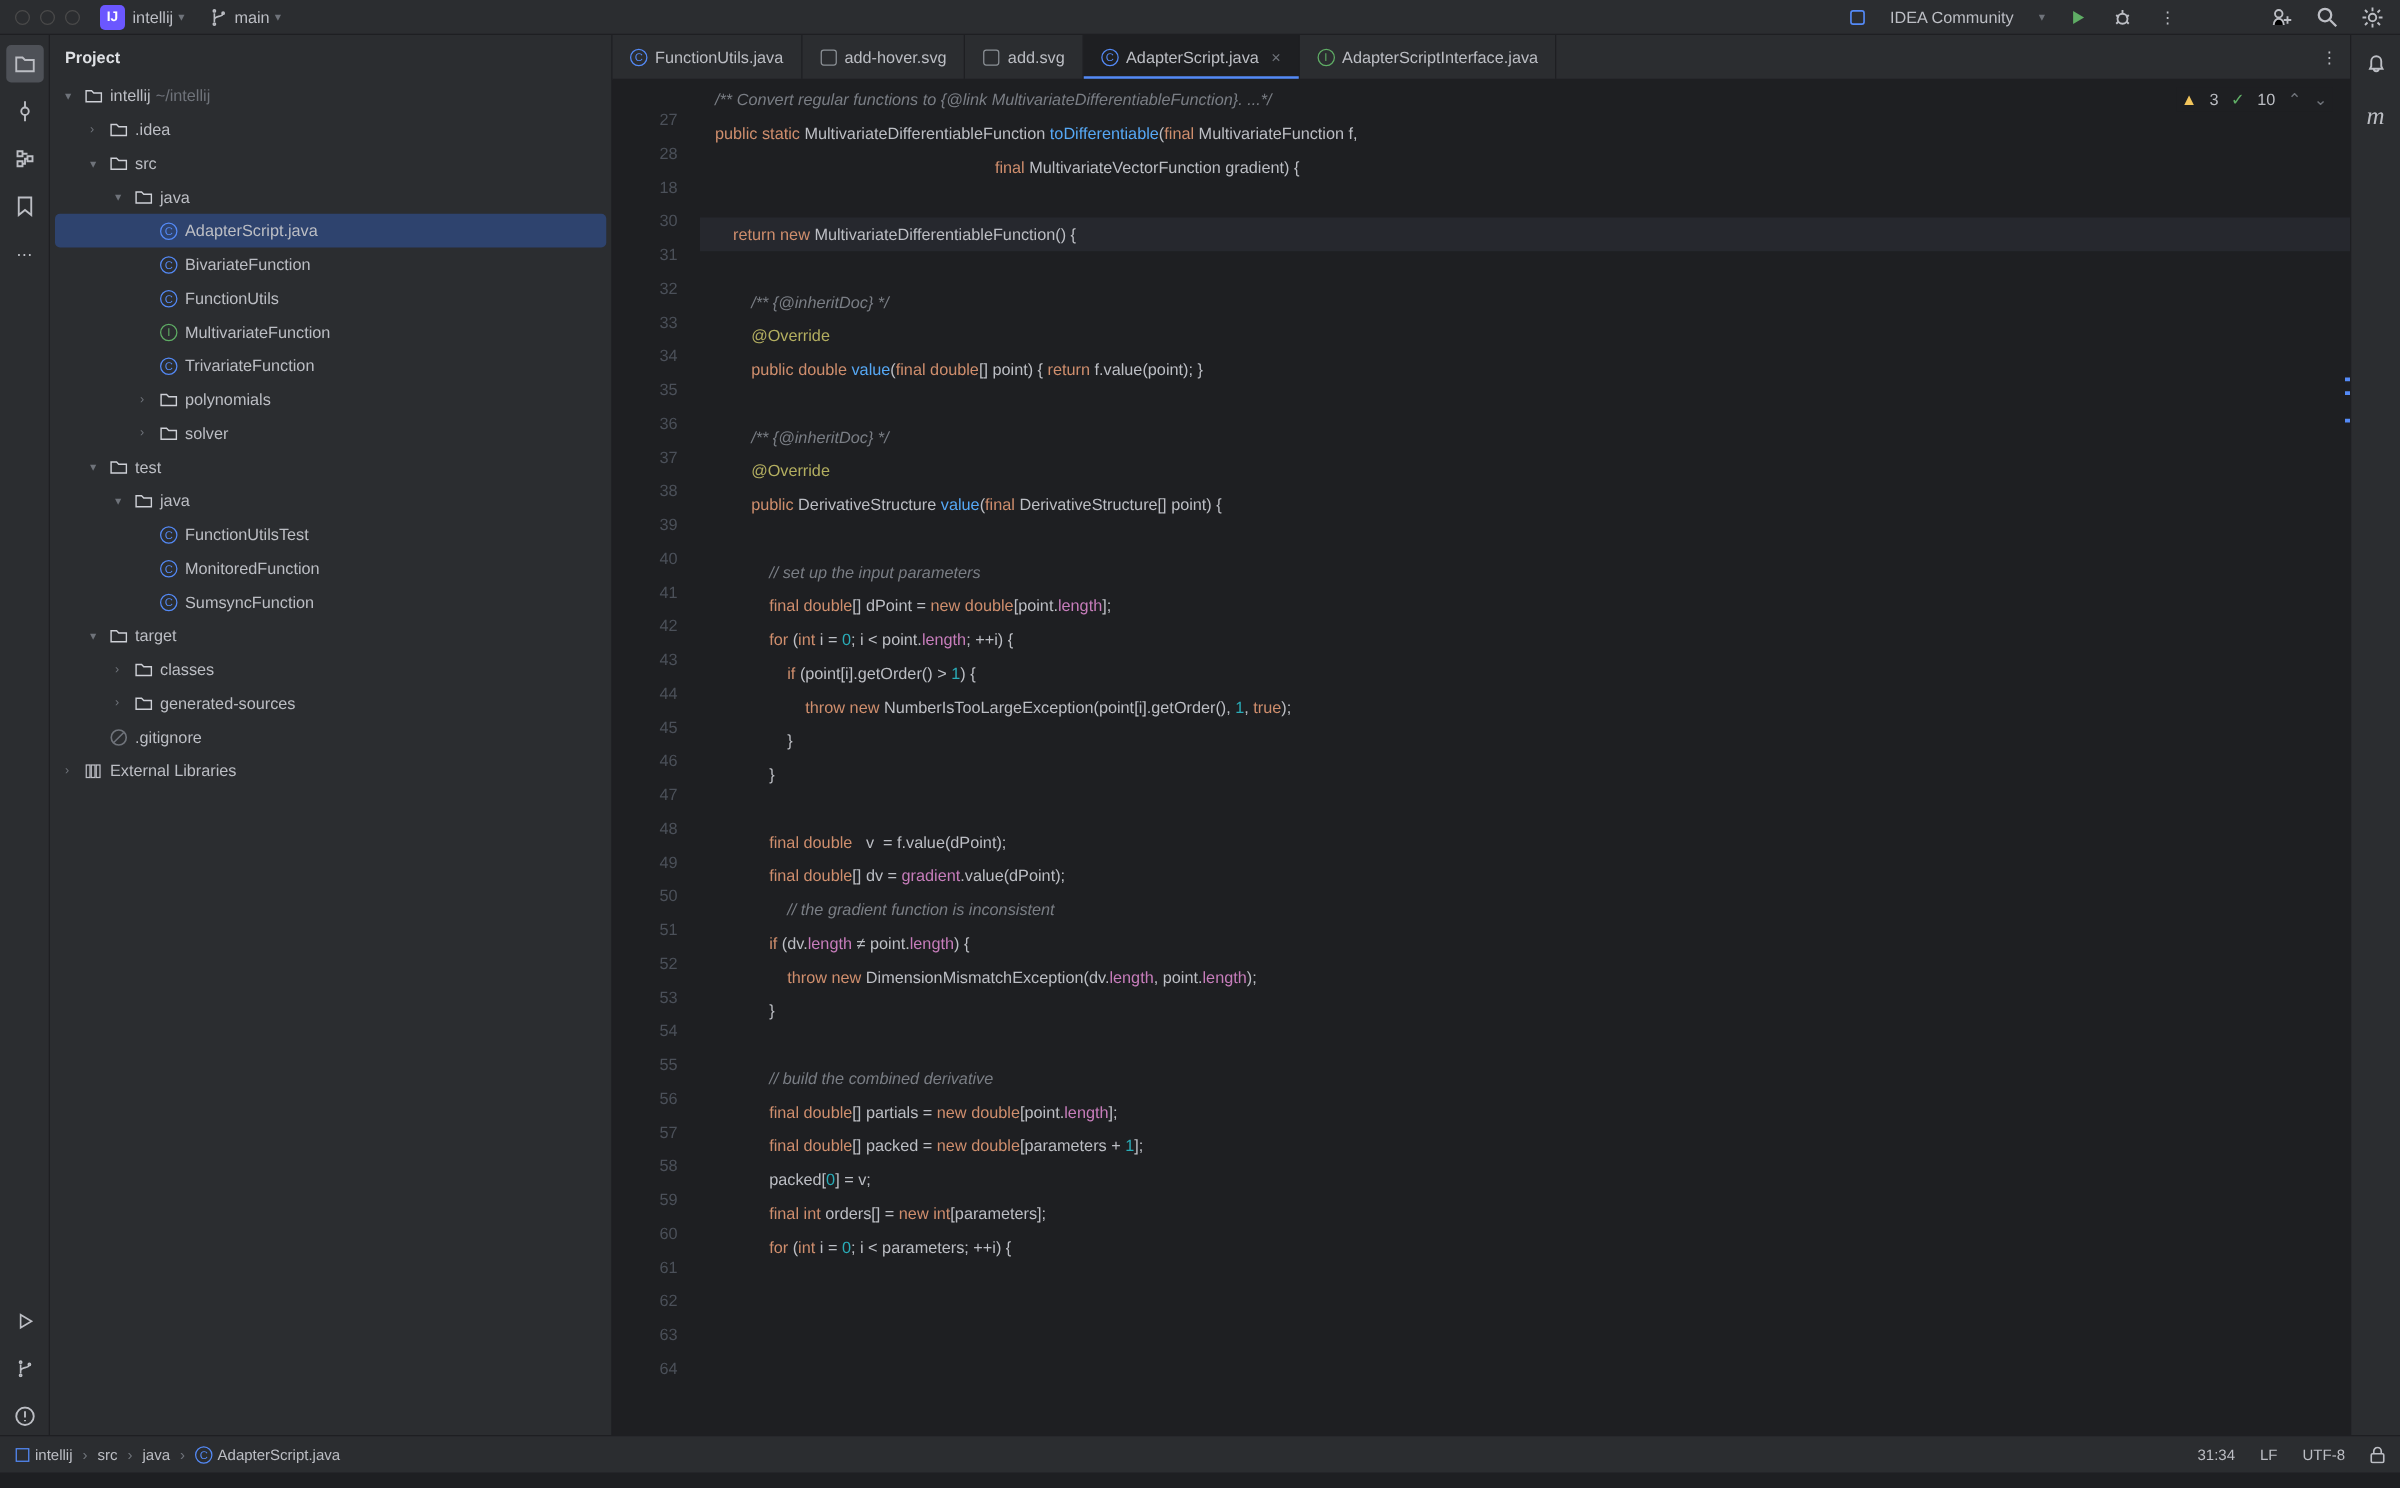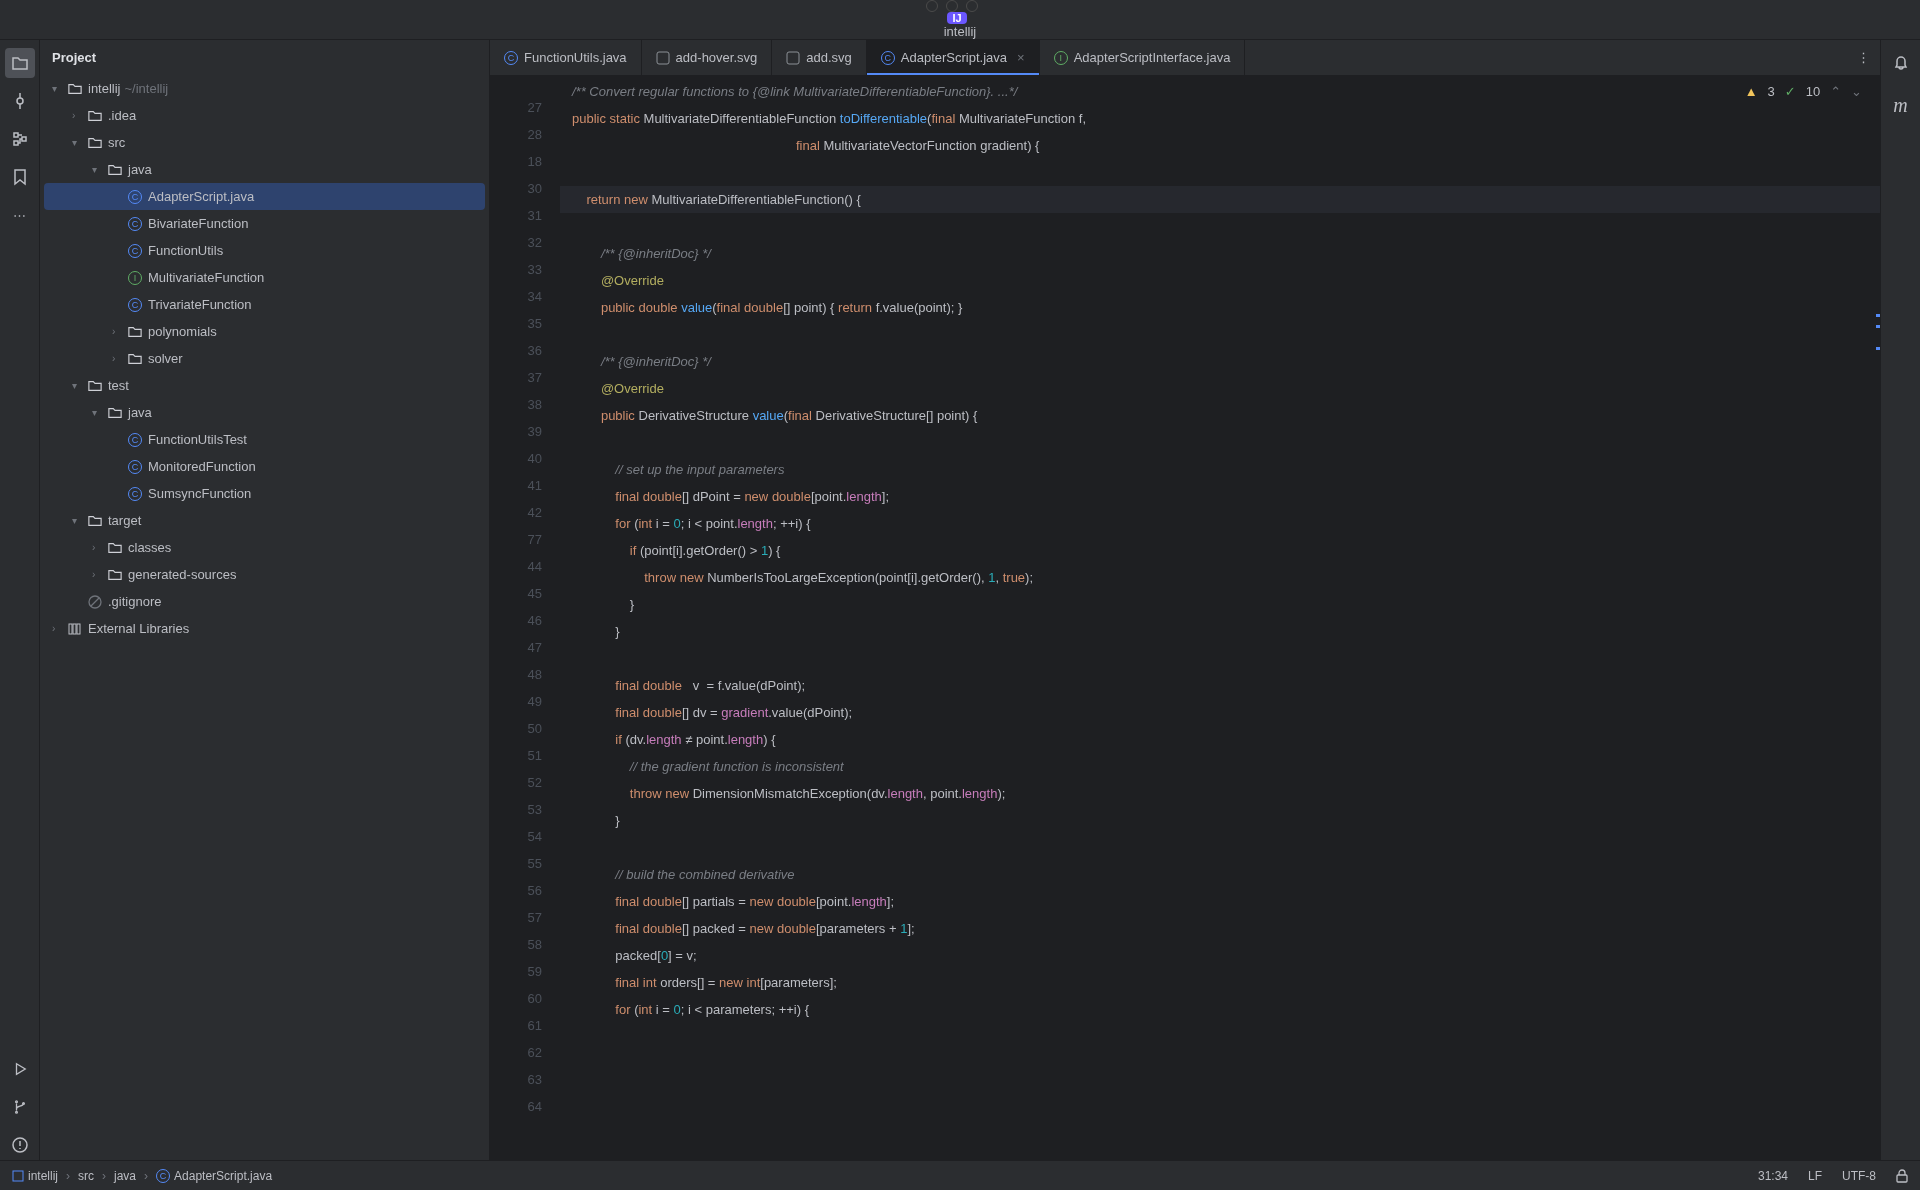--- a/index.html
+++ b/index.html
@@ -1,17 +1,17 @@
 <!DOCTYPE html>
 <html><head>
 <meta charset="utf-8">
 <style>
 * { margin: 0; padding: 0; box-sizing: border-box; font-family: -apple-system, "Segoe UI", sans-serif; }
 body { background: #1e1f22; color: #bcbec4; width: 1920px; height: 1190px; overflow: hidden; font-size: 13px; }
-.titlebar { height: 40px; background: #2b2d30; display: flex; align-items: center; padding: 0 12px; border-bottom: 1px solid #1e1f22; flex-direction: column; }
+.titlebar { height: 28px; background: #2b2d30; display: flex; align-items: center; padding: 0 12px; border-bottom: 1px solid #1e1f22; }
 .traffic-lights { display: flex; gap: 8px; margin-right: 16px; }
 .traffic-light { width: 12px; height: 12px; border-radius: 50%; border: 1px solid #4a4a4a; }
 .proj-badge { width: 20px; height: 20px; background: #6b57ff; border-radius: 4px; display: flex; align-items: center; justify-content: center; font-size: 11px; font-weight: bold; color: white; margin-right: 6px; }
 .dropdown-arrow { margin-left: 4px; color: #6f737a; font-size: 10px; }
 .branch { display: flex; align-items: center; margin-left: 20px; }
 .branch-icon { margin-right: 6px; color: #bcbec4; }
 .titlebar-right { margin-left: auto; display: flex; align-items: center; gap: 16px; }
 .tb-icon { width: 20px; height: 20px; display: flex; align-items: center; justify-content: center; color: #bcbec4; }
 .run-icon { color: #5fad65; }
 .container { display: flex; height: calc(1190px - 40px - 30px); }
@@ -408,21 +408,21 @@
           <div>33</div>
           <div>34</div>
           <div>35</div>
           <div>36</div>
           <div>37</div>
           <div>38</div>
           <div>39</div>
           <div>40</div>
           <div>41</div>
           <div>42</div>
-          <div>77</div>
+          <div>43</div>
           <div>44</div>
           <div>45</div>
           <div>46</div>
           <div>47</div>
           <div>48</div>
           <div>49</div>
           <div>50</div>
           <div>51</div>
           <div>52</div>
           <div>53</div>
@@ -461,22 +461,22 @@
           <div class="code-line">            <span class="cmt">// set up the input parameters</span></div>
           <div class="code-line">            <span class="kw">final</span> <span class="kw">double</span>[] dPoint = <span class="kw">new</span> <span class="kw">double</span>[point.<span class="fld">length</span>];</div>
           <div class="code-line">            <span class="kw">for</span> (<span class="kw">int</span> i = <span class="num">0</span>; i &lt; point.<span class="fld">length</span>; ++i) {</div>
           <div class="code-line">                <span class="kw">if</span> (point[i].getOrder() &gt; <span class="num">1</span>) {</div>
           <div class="code-line">                    <span class="kw">throw</span> <span class="kw">new</span> NumberIsTooLargeException(point[i].getOrder(), <span class="num">1</span>, <span class="kw">true</span>);</div>
           <div class="code-line">                }</div>
           <div class="code-line">            }</div>
           <div class="code-line">&nbsp;</div>
           <div class="code-line">            <span class="kw">final</span> <span class="kw">double</span>   v  = f.value(dPoint);</div>
           <div class="code-line">            <span class="kw">final</span> <span class="kw">double</span>[] dv = <span class="fld">gradient</span>.value(dPoint);</div>
+          <div class="code-line">                <span class="cmt">// the gradient function is inconsistent</span></div>
           <div class="code-line">            <span class="kw">if</span> (dv.<span class="fld">length</span> ≠ point.<span class="fld">length</span>) {</div>
-          <div class="code-line">                <span class="cmt">// the gradient function is inconsistent</span></div>
           <div class="code-line">                <span class="kw">throw</span> <span class="kw">new</span> DimensionMismatchException(dv.<span class="fld">length</span>, point.<span class="fld">length</span>);</div>
           <div class="code-line">            }</div>
           <div class="code-line">&nbsp;</div>
           <div class="code-line">            <span class="cmt">// build the combined derivative</span></div>
           <div class="code-line">            <span class="kw">final</span> <span class="kw">double</span>[] partials = <span class="kw">new</span> <span class="kw">double</span>[point.<span class="fld">length</span>];</div>
           <div class="code-line">            <span class="kw">final</span> <span class="kw">double</span>[] packed = <span class="kw">new</span> <span class="kw">double</span>[parameters + <span class="num">1</span>];</div>
           <div class="code-line">            packed[<span class="num">0</span>] = v;</div>
           <div class="code-line">            <span class="kw">final</span> <span class="kw">int</span> orders[] = <span class="kw">new</span> <span class="kw">int</span>[parameters];</div>
           <div class="code-line">            <span class="kw">for</span> (<span class="kw">int</span> i = <span class="num">0</span>; i &lt; parameters; ++i) {</div>
         </div>

